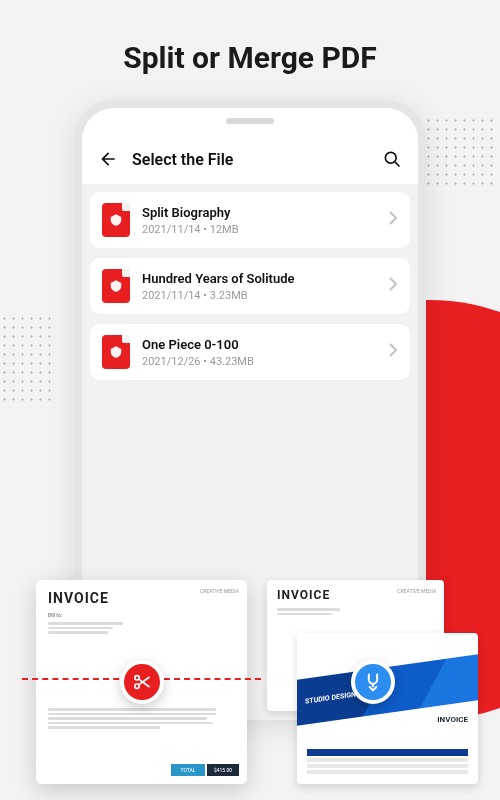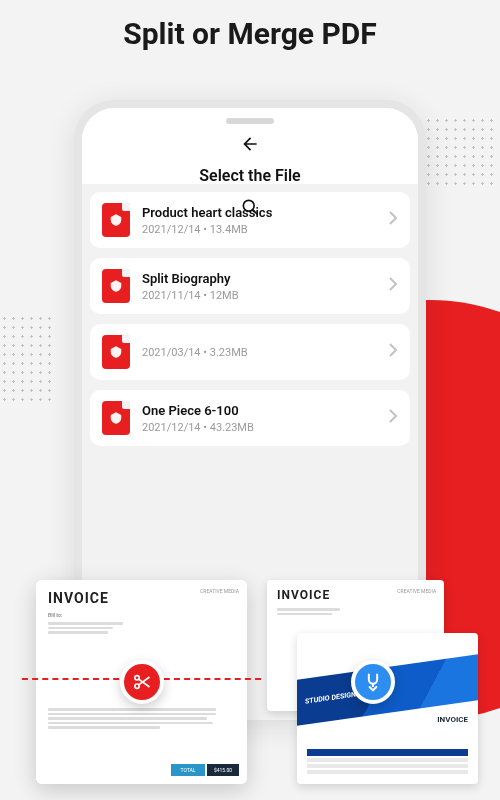--- a/index.html
+++ b/index.html
@@ -9,21 +9,21 @@
   font-family: -apple-system, BlinkMacSystemFont, "Segoe UI", Roboto, Helvetica, Arial, sans-serif;
   background: #f3f3f3;
   position: relative;
   overflow: hidden;
 }
 .hero-title {
   text-align: center;
   font-size: 30px;
   font-weight: 700;
   color: #1a1a1a;
-  padding: 16px 0 24px;
+  padding: 40px 0 24px;
 }
 
 .dots {
   position: absolute;
   width: 90px;
   height: 70px;
   background-image: radial-gradient(#bcbcbc 1.2px, transparent 1.2px);
   background-size: 9px 9px;
   opacity: .9;
 }
@@ -73,21 +73,20 @@
   background: #f2f2f2;
 }
 
 .app-header {
   background: #fff;
   display: flex;
   align-items: center;
   height: 50px;
   padding: 0 14px;
   gap: 12px;
-  flex-direction: column;
 }
 .back-arrow, .search-btn {
   width: 24px;
   height: 24px;
   display: flex;
   align-items: center;
   justify-content: center;
   cursor: pointer;
 }
 .header-title {
@@ -329,69 +328,54 @@
     </div>
 
     <div class="file-list" id="file-list">
         <div class="file-row">
     <div class="pdf-icon-wrap">
       <svg viewBox="0 0 24 24">
               <path d="M12 2 L3 7v5c0 5 4 9 9 10 5-1 9-5 9-10V7z" fill="#fff" opacity=".95"></path>
             </svg>
     </div>
     <div class="file-info">
-      <div class="file-name">Product heart classics</div>
-      <div class="file-meta">2021/12/14  •  13.4MB</div>
+      <div class="file-name">Split Biography</div>
+      <div class="file-meta">2021/11/14  •  12MB</div>
     </div>
     <div class="chevron">
       <svg viewBox="0 0 10 16">
               <path d="M2 2l6 6-6 6" fill="none" stroke="#c2c2c2" stroke-width="2"></path>
             </svg>
     </div>
         </div>
         <div class="file-row">
     <div class="pdf-icon-wrap">
       <svg viewBox="0 0 24 24">
               <path d="M12 2 L3 7v5c0 5 4 9 9 10 5-1 9-5 9-10V7z" fill="#fff" opacity=".95"></path>
             </svg>
     </div>
     <div class="file-info">
-      <div class="file-name">Split Biography</div>
-      <div class="file-meta">2021/11/14  •  12MB</div>
+      <div class="file-name">Hundred Years of Solitude</div>
+      <div class="file-meta">2021/11/14  •  3.23MB</div>
     </div>
     <div class="chevron">
       <svg viewBox="0 0 10 16">
               <path d="M2 2l6 6-6 6" fill="none" stroke="#c2c2c2" stroke-width="2"></path>
             </svg>
     </div>
         </div>
         <div class="file-row">
     <div class="pdf-icon-wrap">
       <svg viewBox="0 0 24 24">
               <path d="M12 2 L3 7v5c0 5 4 9 9 10 5-1 9-5 9-10V7z" fill="#fff" opacity=".95"></path>
             </svg>
     </div>
     <div class="file-info">
-      <div class="file-meta">2021/03/14  •  3.23MB</div>
-    </div>
-    <div class="chevron">
-      <svg viewBox="0 0 10 16">
-              <path d="M2 2l6 6-6 6" fill="none" stroke="#c2c2c2" stroke-width="2"></path>
-            </svg>
-    </div>
-        </div>
-        <div class="file-row">
-    <div class="pdf-icon-wrap">
-      <svg viewBox="0 0 24 24">
-              <path d="M12 2 L3 7v5c0 5 4 9 9 10 5-1 9-5 9-10V7z" fill="#fff" opacity=".95"></path>
-            </svg>
-    </div>
-    <div class="file-info">
-      <div class="file-name">One Piece 6-100</div>
-      <div class="file-meta">2021/12/14  •  43.23MB</div>
+      <div class="file-name">One Piece 0-100</div>
+      <div class="file-meta">2021/12/26  •  43.23MB</div>
     </div>
     <div class="chevron">
       <svg viewBox="0 0 10 16">
               <path d="M2 2l6 6-6 6" fill="none" stroke="#c2c2c2" stroke-width="2"></path>
             </svg>
     </div>
         </div>
       </div>
   </div>
 </div>

